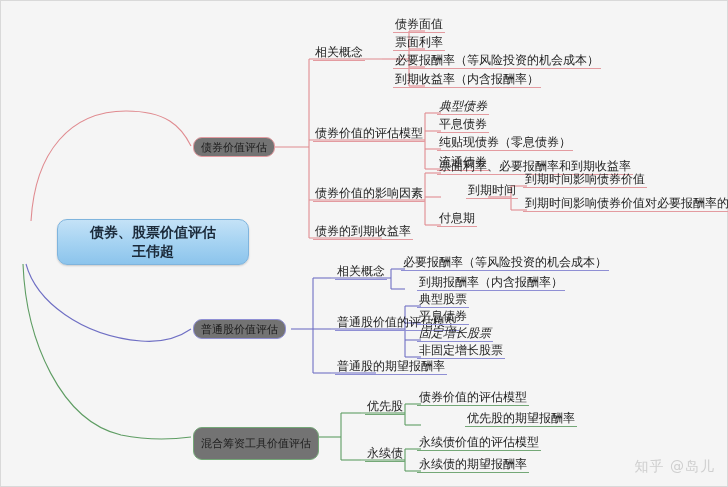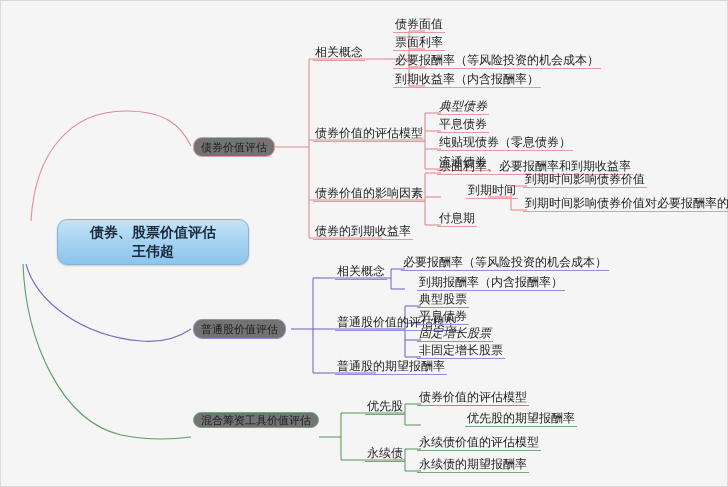--- a/index.html
+++ b/index.html
@@ -169,21 +169,21 @@
 
   <div class="root" style="left:22px;top:218px;width:192px;height:46px;margin-left:34px;">
     <span>债券、股票价值评估</span>
     <span>王伟超</span>
   </div>
 
   <div class="nodebox" style="left:192px;top:136px;height:20px;">债券价值评估</div>
 
   <div class="nodebox blue" style="left:192px;top:318px;height:20px;">普通股价值评估</div>
 
-  <div class="nodebox green" style="left:192px;top:411px;height:16px;">混合筹资工具价值评估</div>
+  <div class="nodebox green" style="left:192px;top:426px;height:33px;">混合筹资工具价值评估</div>
 
   <div class="lbl" style="left:312px;top:45px;">相关概念</div>
   <div class="lbl" style="left:312px;top:126px;">债券价值的评估模型</div>
   <div class="lbl" style="left:312px;top:186px;">债券价值的影响因素</div>
   <div class="lbl" style="left:312px;top:224px;">债券的到期收益率</div>
 
   <div class="lbl" style="left:392px;top:17px;">债券面值</div>
   <div class="lbl" style="left:392px;top:35px;">票面利率</div>
   <div class="lbl" style="left:392px;top:53px;">必要报酬率（等风险投资的机会成本）</div>
   <div class="lbl" style="left:392px;top:72px;">到期收益率（内含报酬率）</div>
@@ -214,13 +214,14 @@
 
   <div class="lbl green" style="left:364px;top:399px;">优先股</div>
   <div class="lbl green" style="left:364px;top:446px;">永续债</div>
 
   <div class="lbl green" style="left:416px;top:390px;">债券价值的评估模型</div>
   <div class="lbl green" style="left:416px;top:411px;margin-left:48px;">优先股的期望报酬率</div>
 
   <div class="lbl green" style="left:416px;top:435px;font-family:Liberation Serif, serif;">永续债价值的评估模型</div>
   <div class="lbl green" style="left:416px;top:457px;">永续债的期望报酬率</div>
 
+  <div class="wm">知乎 @岛儿</div>
 </div>
 
 </body></html>

